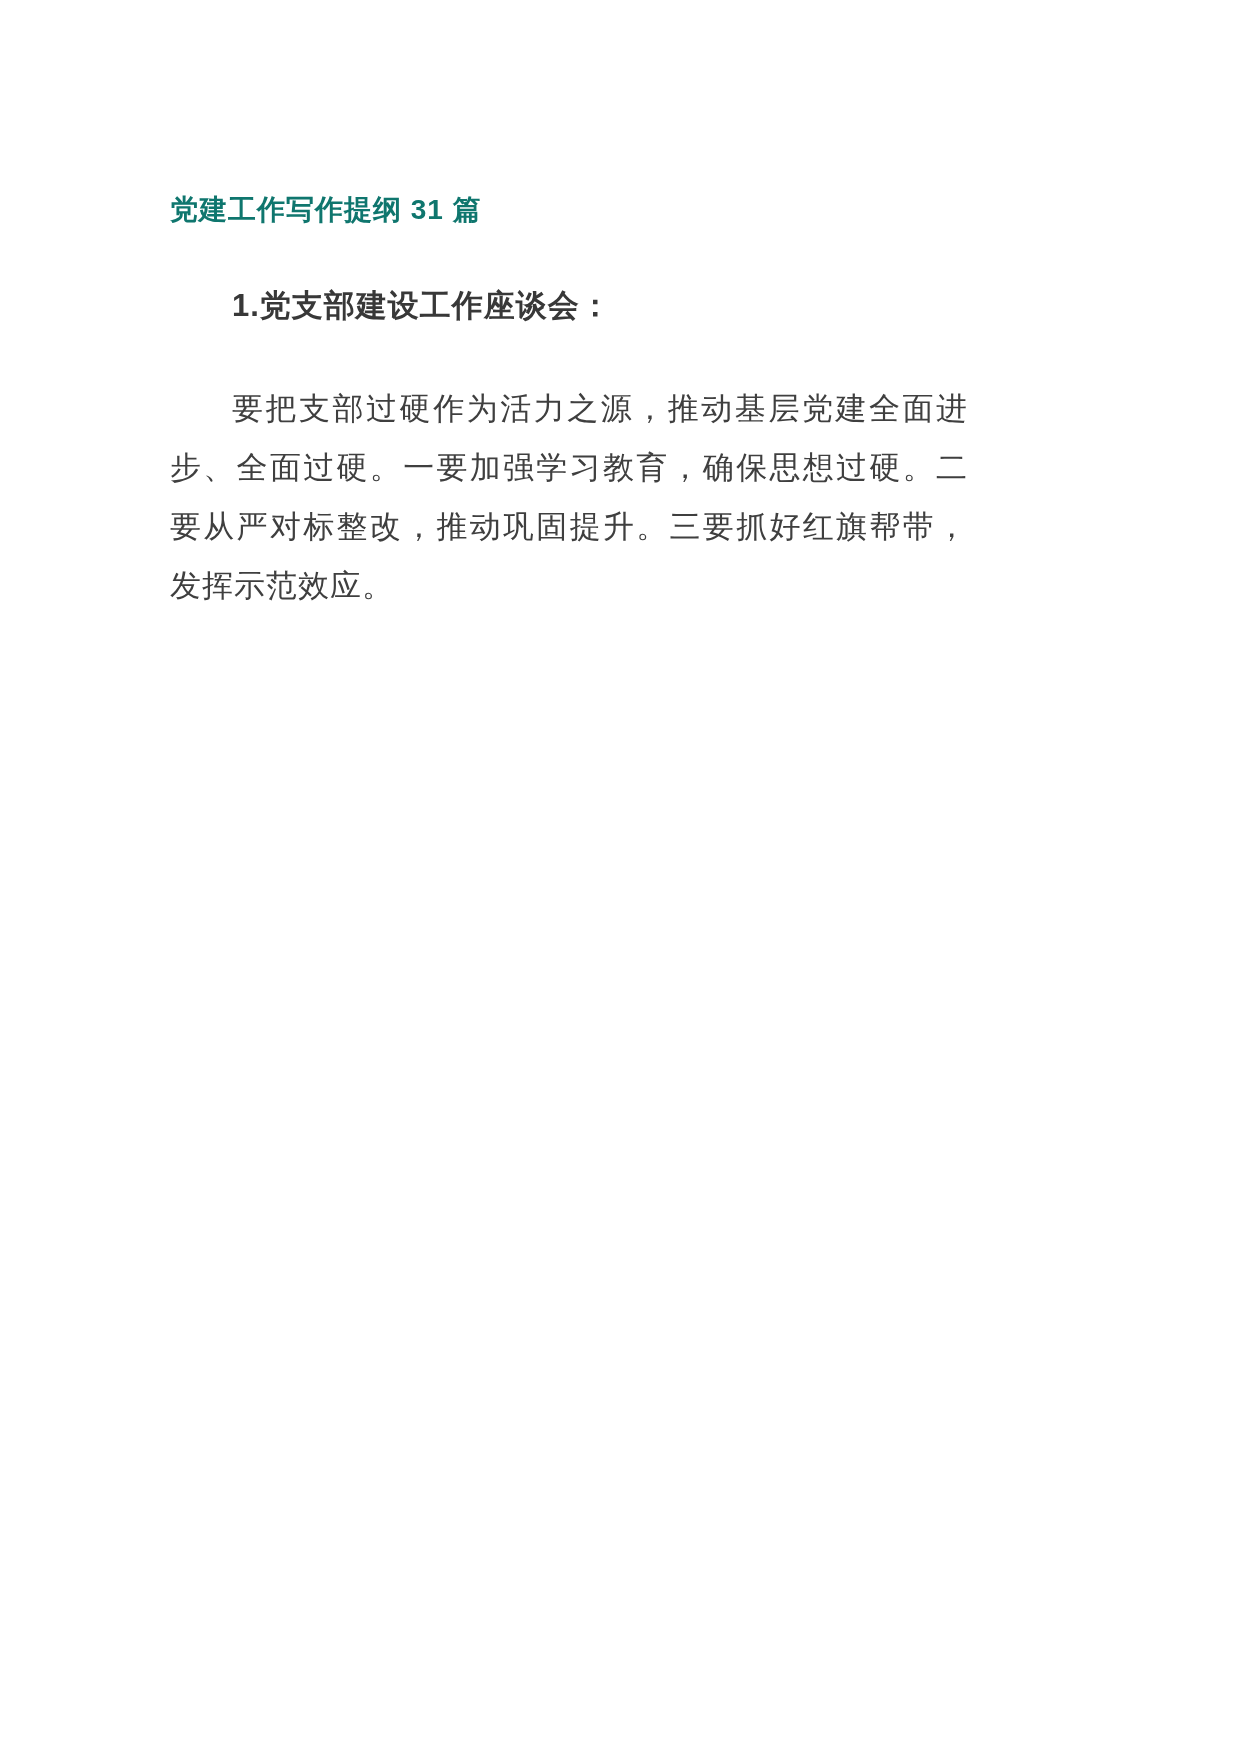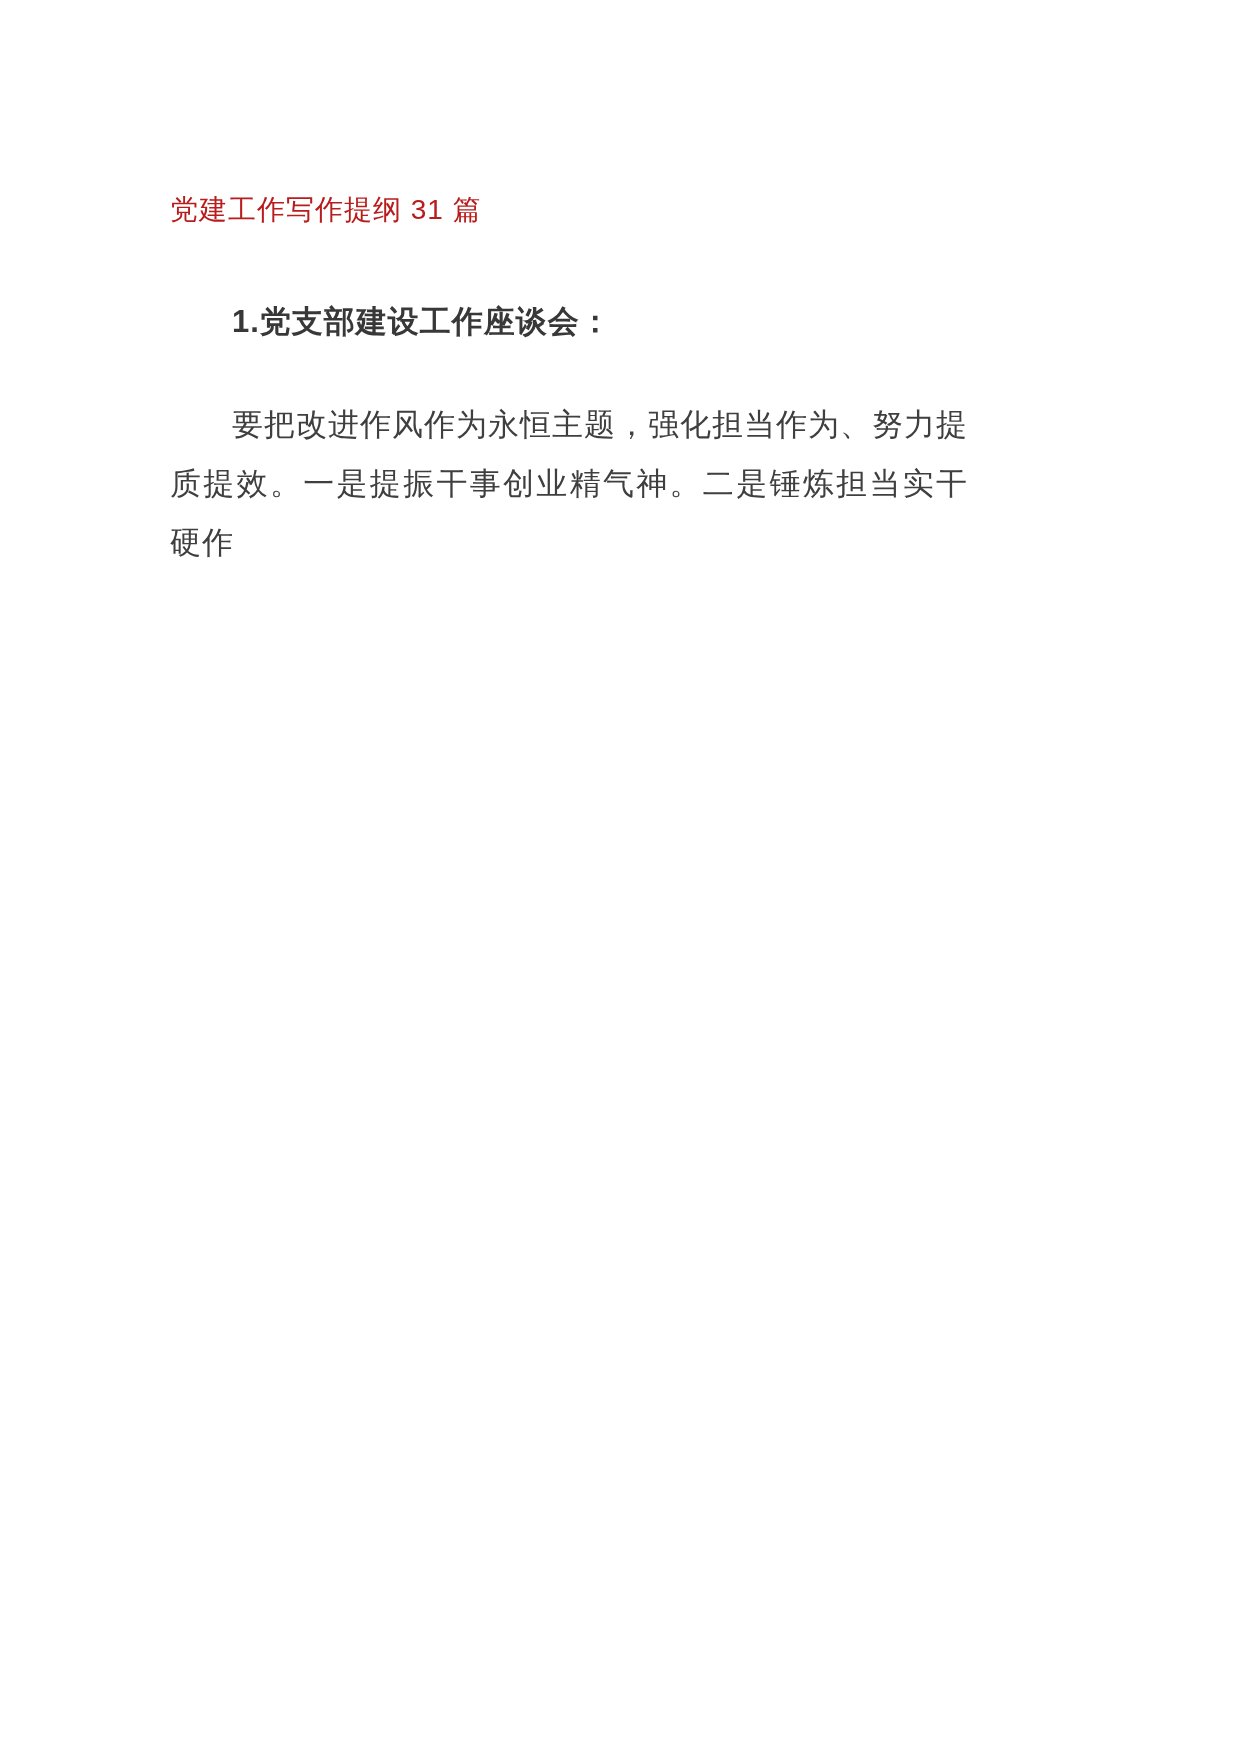--- a/index.html
+++ b/index.html
@@ -12,24 +12,24 @@
     color: #3f3f3f;
   }
   .page {
     width: 1240px;
     height: 1754px;
     background: #ffffff;
     padding: 192px 272px 0 170px;
   }
   .doc-title {
     font-size: 28px;
-    font-weight: 400;
+    font-weight: 700;
     line-height: 36px;
-    color: #b91c1c;
-    margin-bottom: 72px;
+    color: #0f766e;
+    margin-bottom: 56px;
     letter-spacing: 1px;
   }
   .doc-heading {
     font-size: 31px;
     font-weight: 700;
     line-height: 44px;
     color: #383838;
     text-indent: 2em;
     margin-bottom: 51px;
     letter-spacing: 1px;
@@ -50,15 +50,15 @@
 </head>
 <body>
 
 <div class="page">
   <p class="doc-title">党建工作写作提纲 31 篇</p>
 
   <h2 class="doc-heading">1.党支部建设工作座谈会：</h2>
 
 
 
+  <p class="doc-para">要把支部过硬作为活力之源，推动基层党建全面进步、全面过硬。一要加强学习教育，确保思想过硬。二要从严对标整改，推动巩固提升。三要抓好红旗帮带，发挥示范效应。</p>
 
-  <p class="doc-para">要把改进作风作为永恒主题，强化担当作为、努力提质提效。一是提振干事创业精气神。二是锤炼担当实干硬作</p>
 </div>
 
 </body></html>

